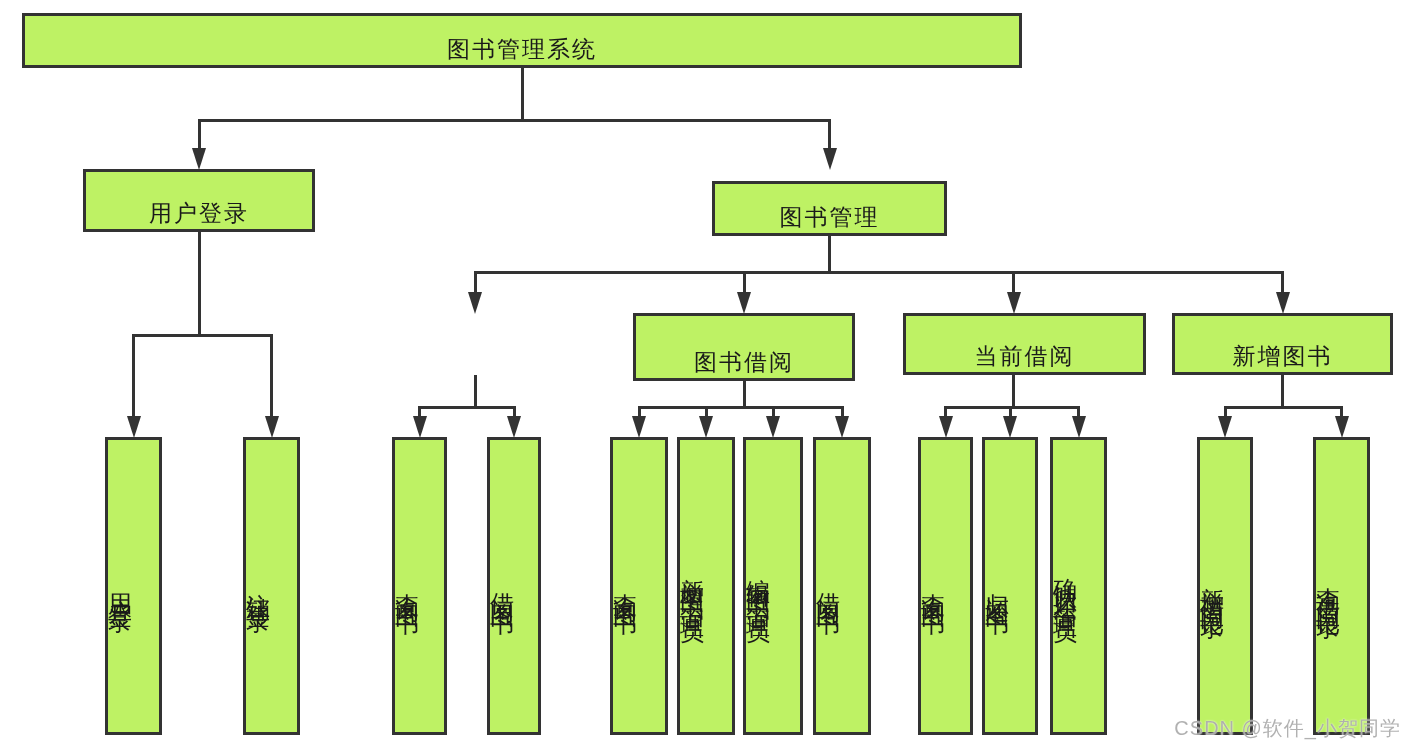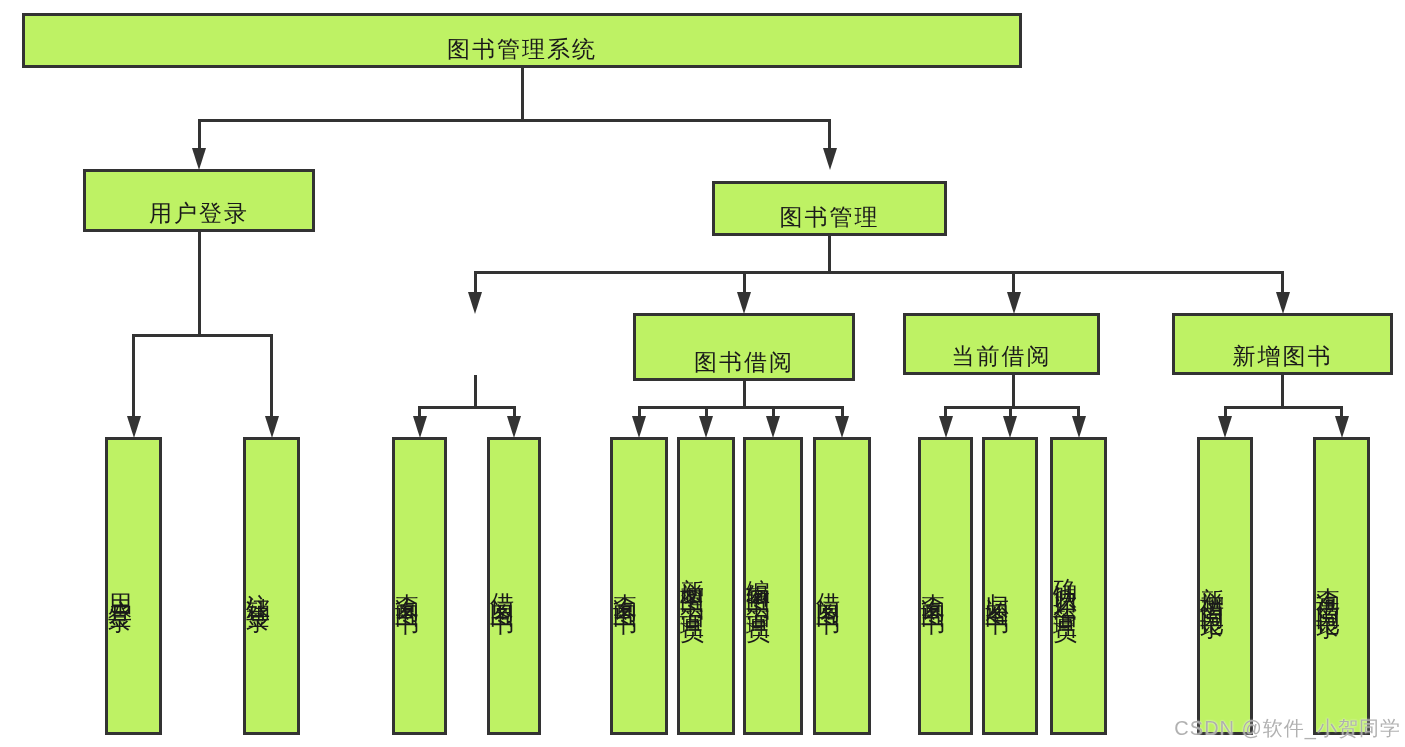--- a/index.html
+++ b/index.html
@@ -41,21 +41,21 @@
     </div>
     <div class="node" style="left: 83px; top: 169px; width: 232px; height: 63px;">
       <span>用户登录</span>
     </div>
     <div class="node" style="left: 712px; top: 169px; width: 235px; height: 55px; margin-top: 12px;">
       <span>图书管理</span>
     </div>
     <div class="node" style="left: 633px; top: 313px; width: 222px; height: 68px;">
       <span>图书借阅</span>
     </div>
-    <div class="node" style="left: 903px; top: 313px; width: 197px; height: 62px;">
+    <div class="node" style="left: 903px; top: 313px; width: 243px; height: 62px;">
       <span>当前借阅</span>
     </div>
     <div class="node" style="left: 1172px; top: 313px; width: 221px; height: 62px;">
       <span>新增图书</span>
     </div>
     <div class="node v" style="left: 105px; top: 437px; width: 57px; height: 298px;">
       <span>用户登录</span>
     </div>
     <div class="node v" style="left: 243px; top: 437px; width: 57px; height: 298px;">
       <span>注销登录</span>

